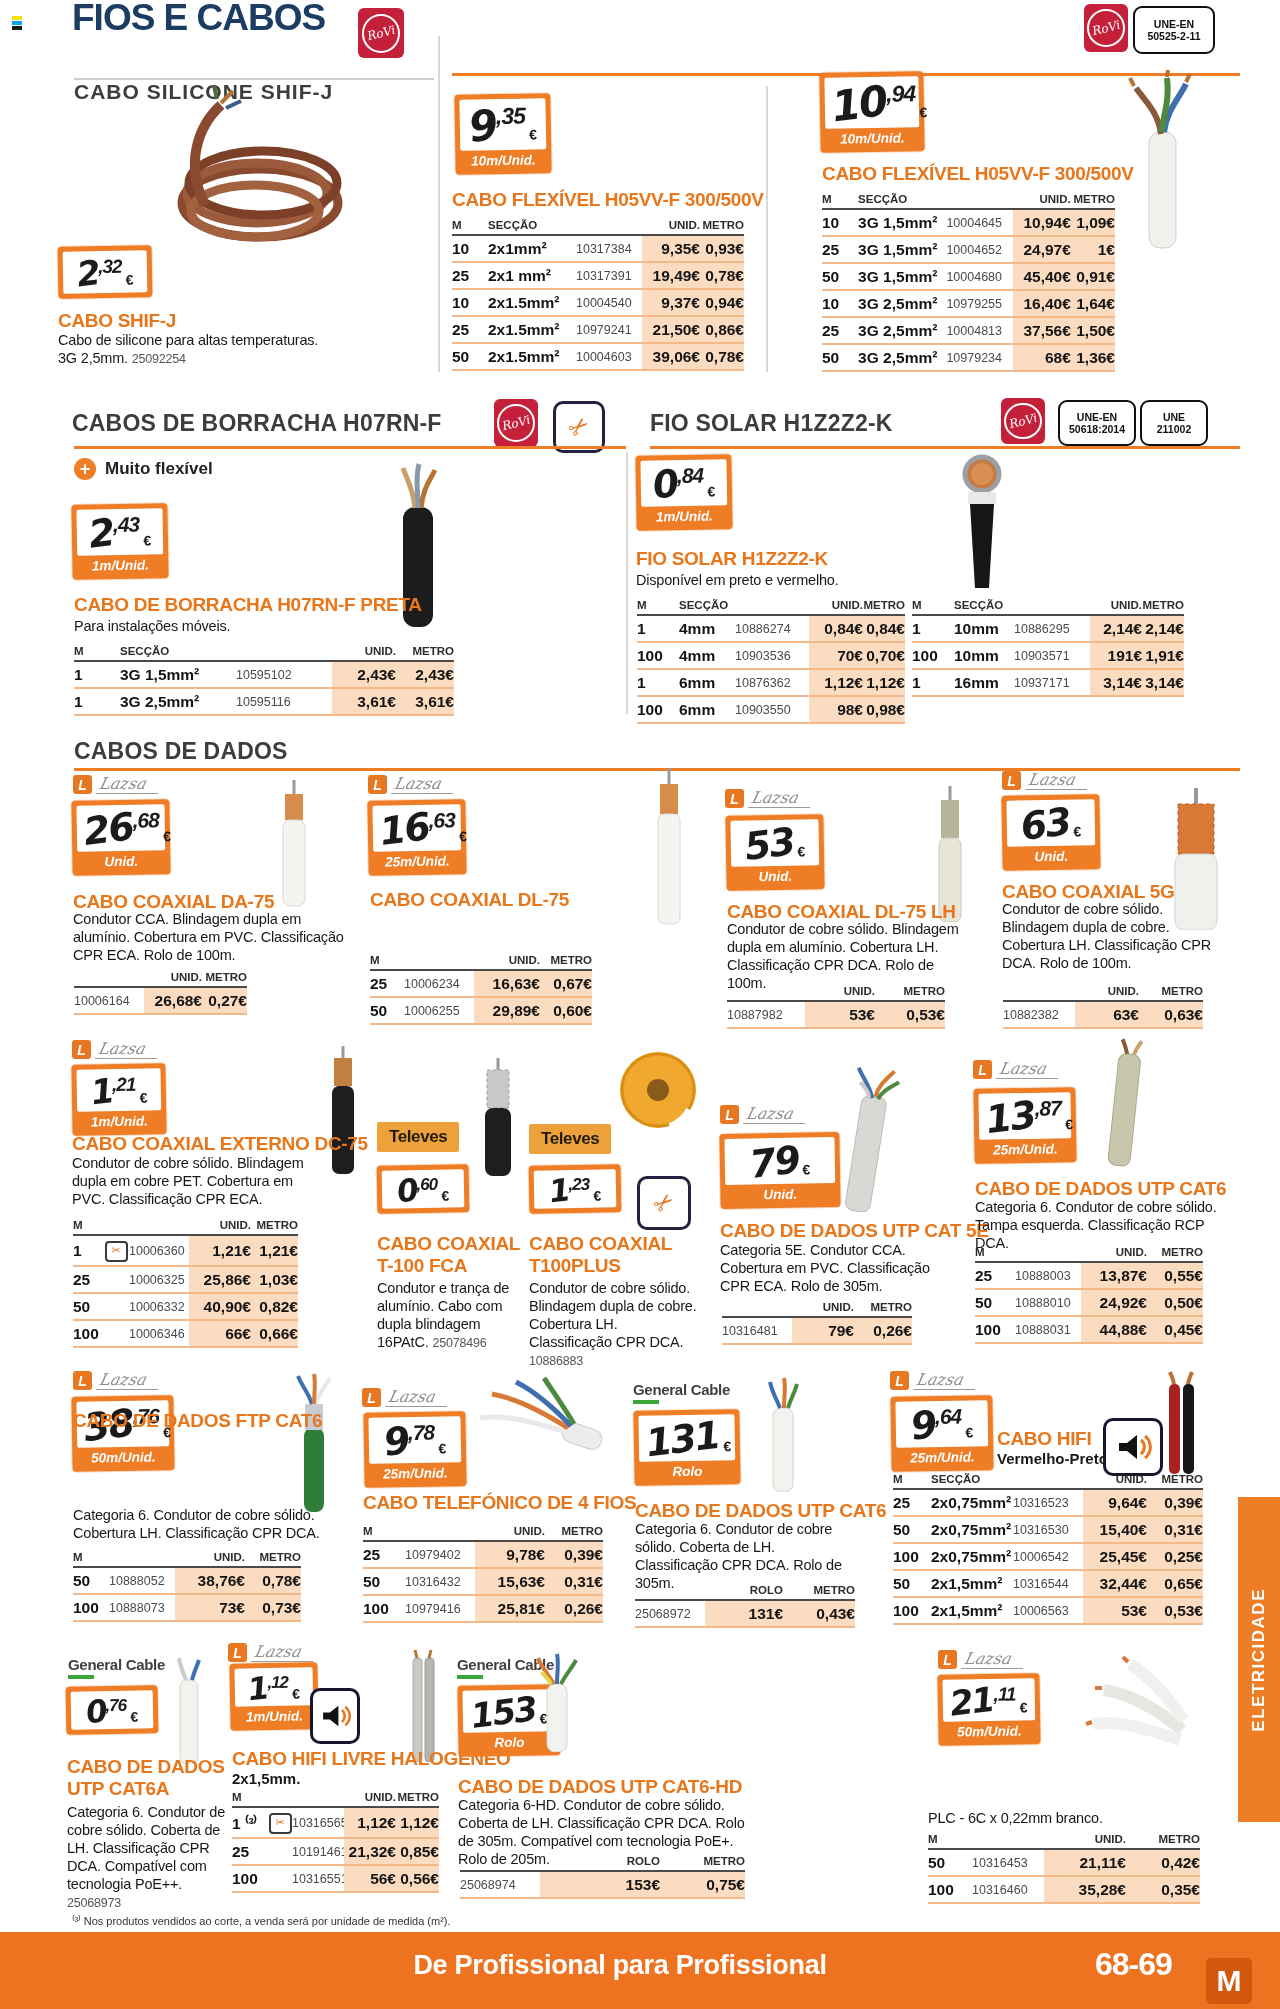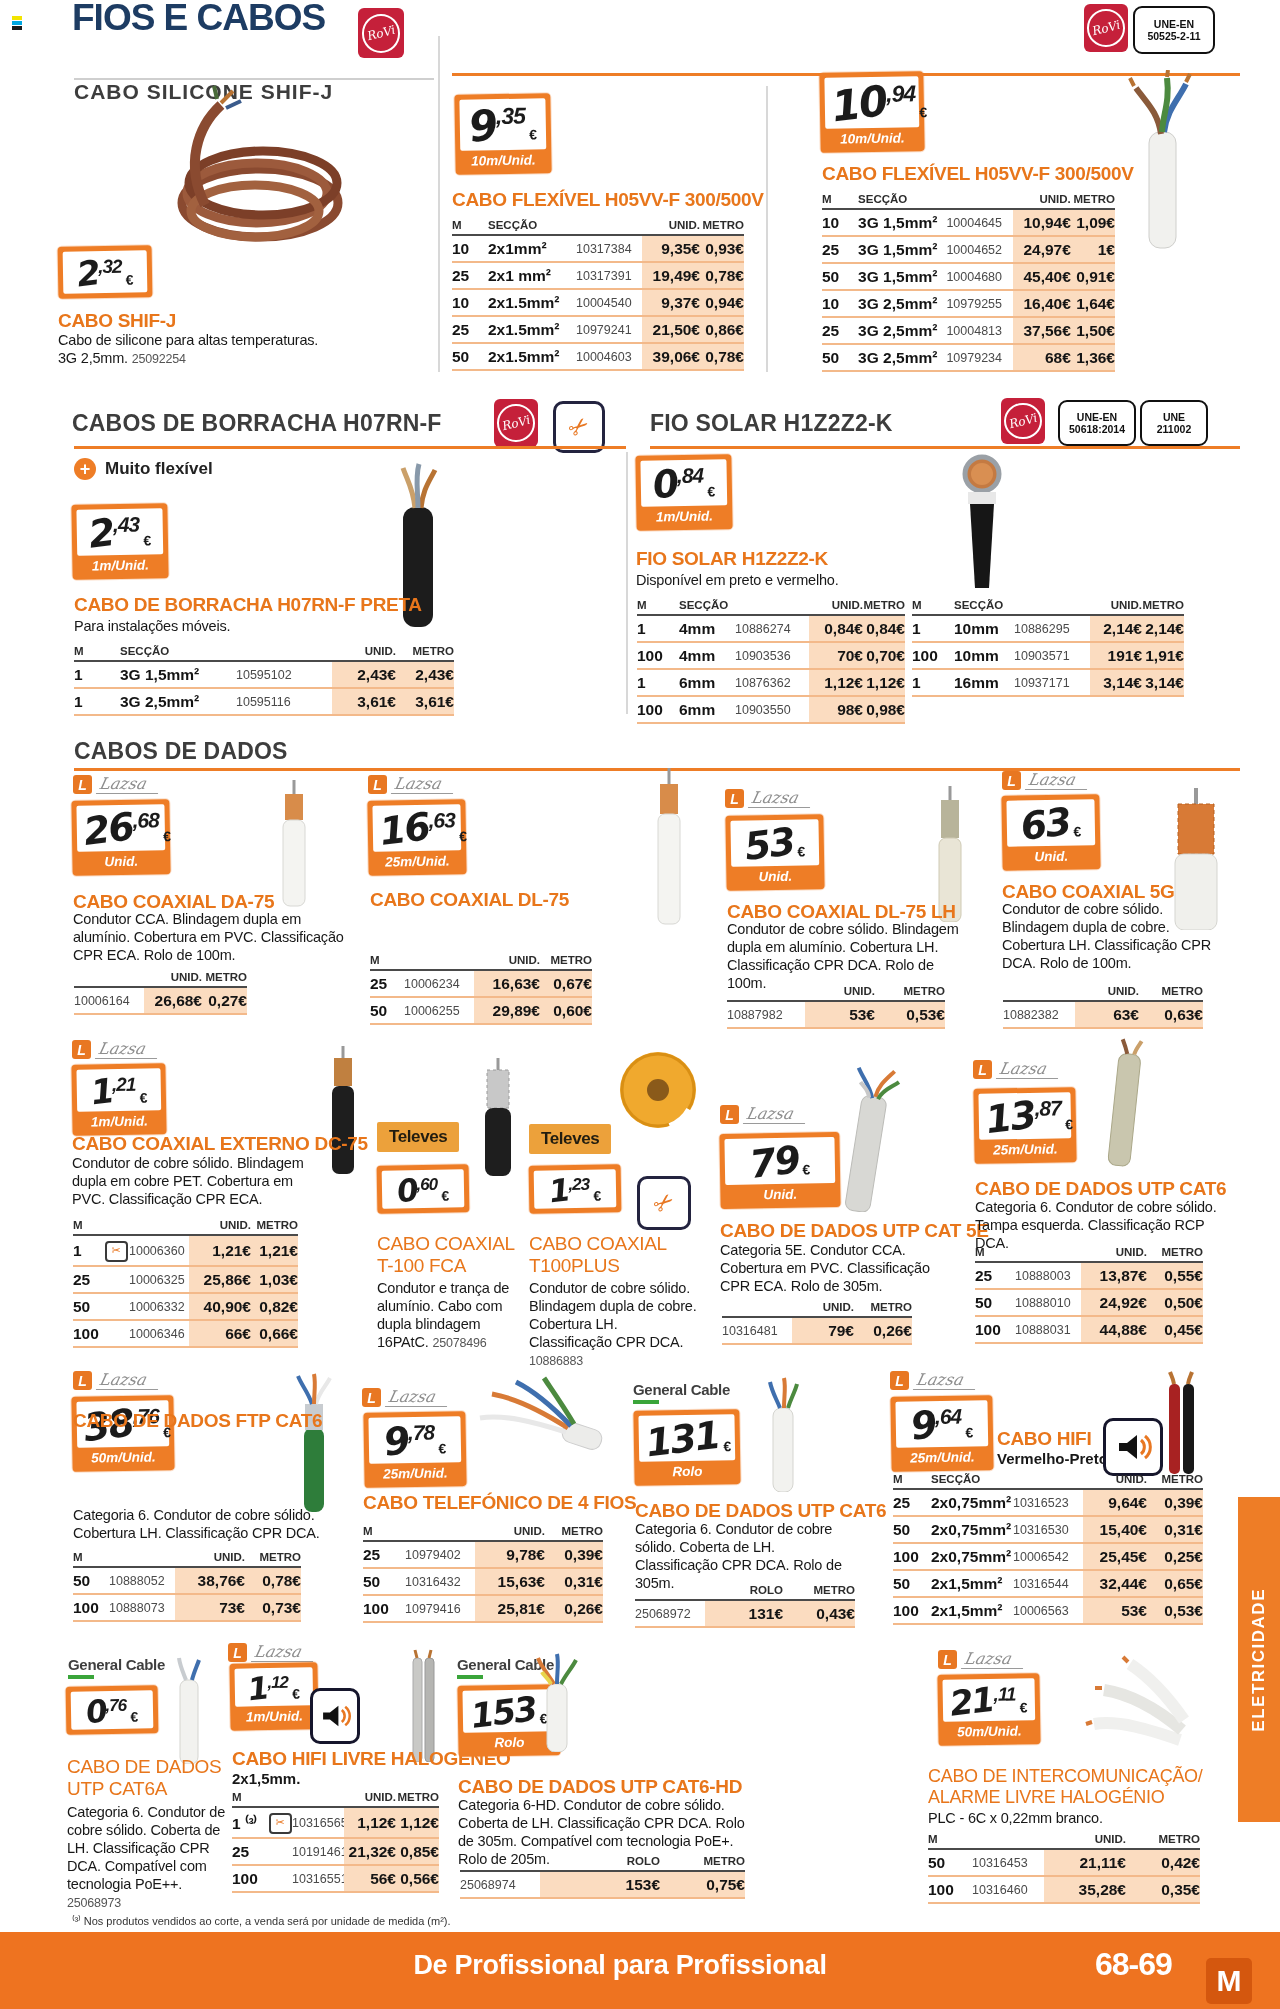--- a/index.html
+++ b/index.html
@@ -18,21 +18,21 @@
   .pt-inner{background:#fff;border-radius:2px;text-align:center;padding:2px 7px 0 7px;white-space:nowrap;}
   .pt-num{display:inline-block;font-weight:900;font-style:italic;color:#1b1b1b;letter-spacing:-2px;transform:rotate(-6deg);font-family:"DejaVu Sans",sans-serif;}
   .pt-lg .pt-num{font-size:42px;} .pt-md .pt-num{font-size:38px;} .pt-sm .pt-num{font-size:34px;} .pt-xs .pt-num{font-size:31px;}
   .pt-dec{font-weight:900;font-style:italic;color:#1b1b1b;font-size:55%;vertical-align:14px;letter-spacing:-1px;}
   .pt-lg .pt-dec{font-size:23px;vertical-align:16px;} .pt-md .pt-dec{font-size:21px;vertical-align:14px;}
   .pt-sm .pt-dec{font-size:19px;vertical-align:12px;margin-top:22px;} .pt-xs .pt-dec{font-size:17px;vertical-align:11px;}
   .pt-eur{font-size:14px;font-weight:bold;margin-left:4px;color:#1b1b1b;}
   .pt-band{color:#fff;font-weight:bold;font-style:italic;font-size:13.5px;text-align:center;padding:3px 0 1px 0;white-space:nowrap;}
   
   .ptitle{color:#e8761b;font-weight:800;font-size:19px;letter-spacing:-.3px;white-space:nowrap;}
-  .ptitle2{color:#e8761b;font-weight:400;font-size:19px;letter-spacing:-.3px;line-height:1.15;}
+  .ptitle2{color:#e8761b;font-weight:700;font-size:19px;letter-spacing:-.3px;line-height:1.15;}
   .desc{font-size:14.5px;color:#181818;line-height:1.24;letter-spacing:-.2px;}
   .subt{font-size:15px;color:#181818;font-weight:bold;}
   .code-inline{font-size:12.5px;color:#555;font-weight:normal;}
   
   .tbl{position:absolute;}
   .ptable{border-collapse:collapse;table-layout:fixed;width:100%;}
   .ptable th{font-size:11.5px;font-weight:bold;color:#2c2c2c;text-align:left;padding:1px 0 3px 0;border-bottom:2px solid #4a4a4a;white-space:nowrap;}
   .ptable td{font-size:15.5px;font-weight:bold;color:#141414;padding:4px 0 3px 0;border-bottom:2px solid #f3b98a;white-space:nowrap;overflow:hidden;}
   .ptable th.c-unid,.ptable th.c-metro,.ptable td.c-unid,.ptable td.c-metro{text-align:right;}
   .ptable td.c-unid,.ptable td.c-metro{background:#fbdcc0;}
@@ -1065,24 +1065,20 @@
   <div class="ptag pt-sm" style="left:938px;top:1674px;width:92px">
     <div class="pt-inner"><span class="pt-num">21</span><span class="pt-dec">,11</span><span class="pt-eur">€</span></div>
     <div class="pt-band">50m/Unid.</div>
   </div>
   <svg class="abs" style="left:1080px;top:1650px" width="110" height="98" viewBox="0 0 110 98">
     <path d="M100 90 C 70 80, 40 70, 14 74" stroke="#f0f0ee" stroke-width="12" fill="none"></path>
     <path d="M102 80 C 76 58, 50 44, 24 40" stroke="#e6e6e2" stroke-width="12" fill="none"></path>
     <path d="M104 70 C 86 44, 68 26, 50 14" stroke="#f0f0ee" stroke-width="12" fill="none"></path>
     <path d="M12 72 l-6 2 M22 38 l-7 0 M48 12 l-5 -5" stroke="#d87a36" stroke-width="4" fill="none"></path>
   </svg>
-  <div class="abs ptitle2" style="left:928px;top:1766px;font-size:18px">
-    <div>CABO DE INTERCOMUNICAÇÃO/</div>
-    <div>ALARME LIVRE HALOGÉNIO</div>
-  </div>
   <div class="abs desc" style="left:928px;top:1810px;width:260px">PLC - 6C x 0,22mm branco.</div>
   <div class="tbl" style="left:928px;top:1832px;width:272px">
       <table class="ptable">
         <thead>
           <tr>
             <th class="c-m" style="width: 44px;">M</th>
             <th class="c-code" style="width: 72px;"></th>
             <th class="c-unid" style="width: 82px;">UNID.</th>
             <th class="c-metro" style="width: 74px;">METRO</th>
           </tr>

